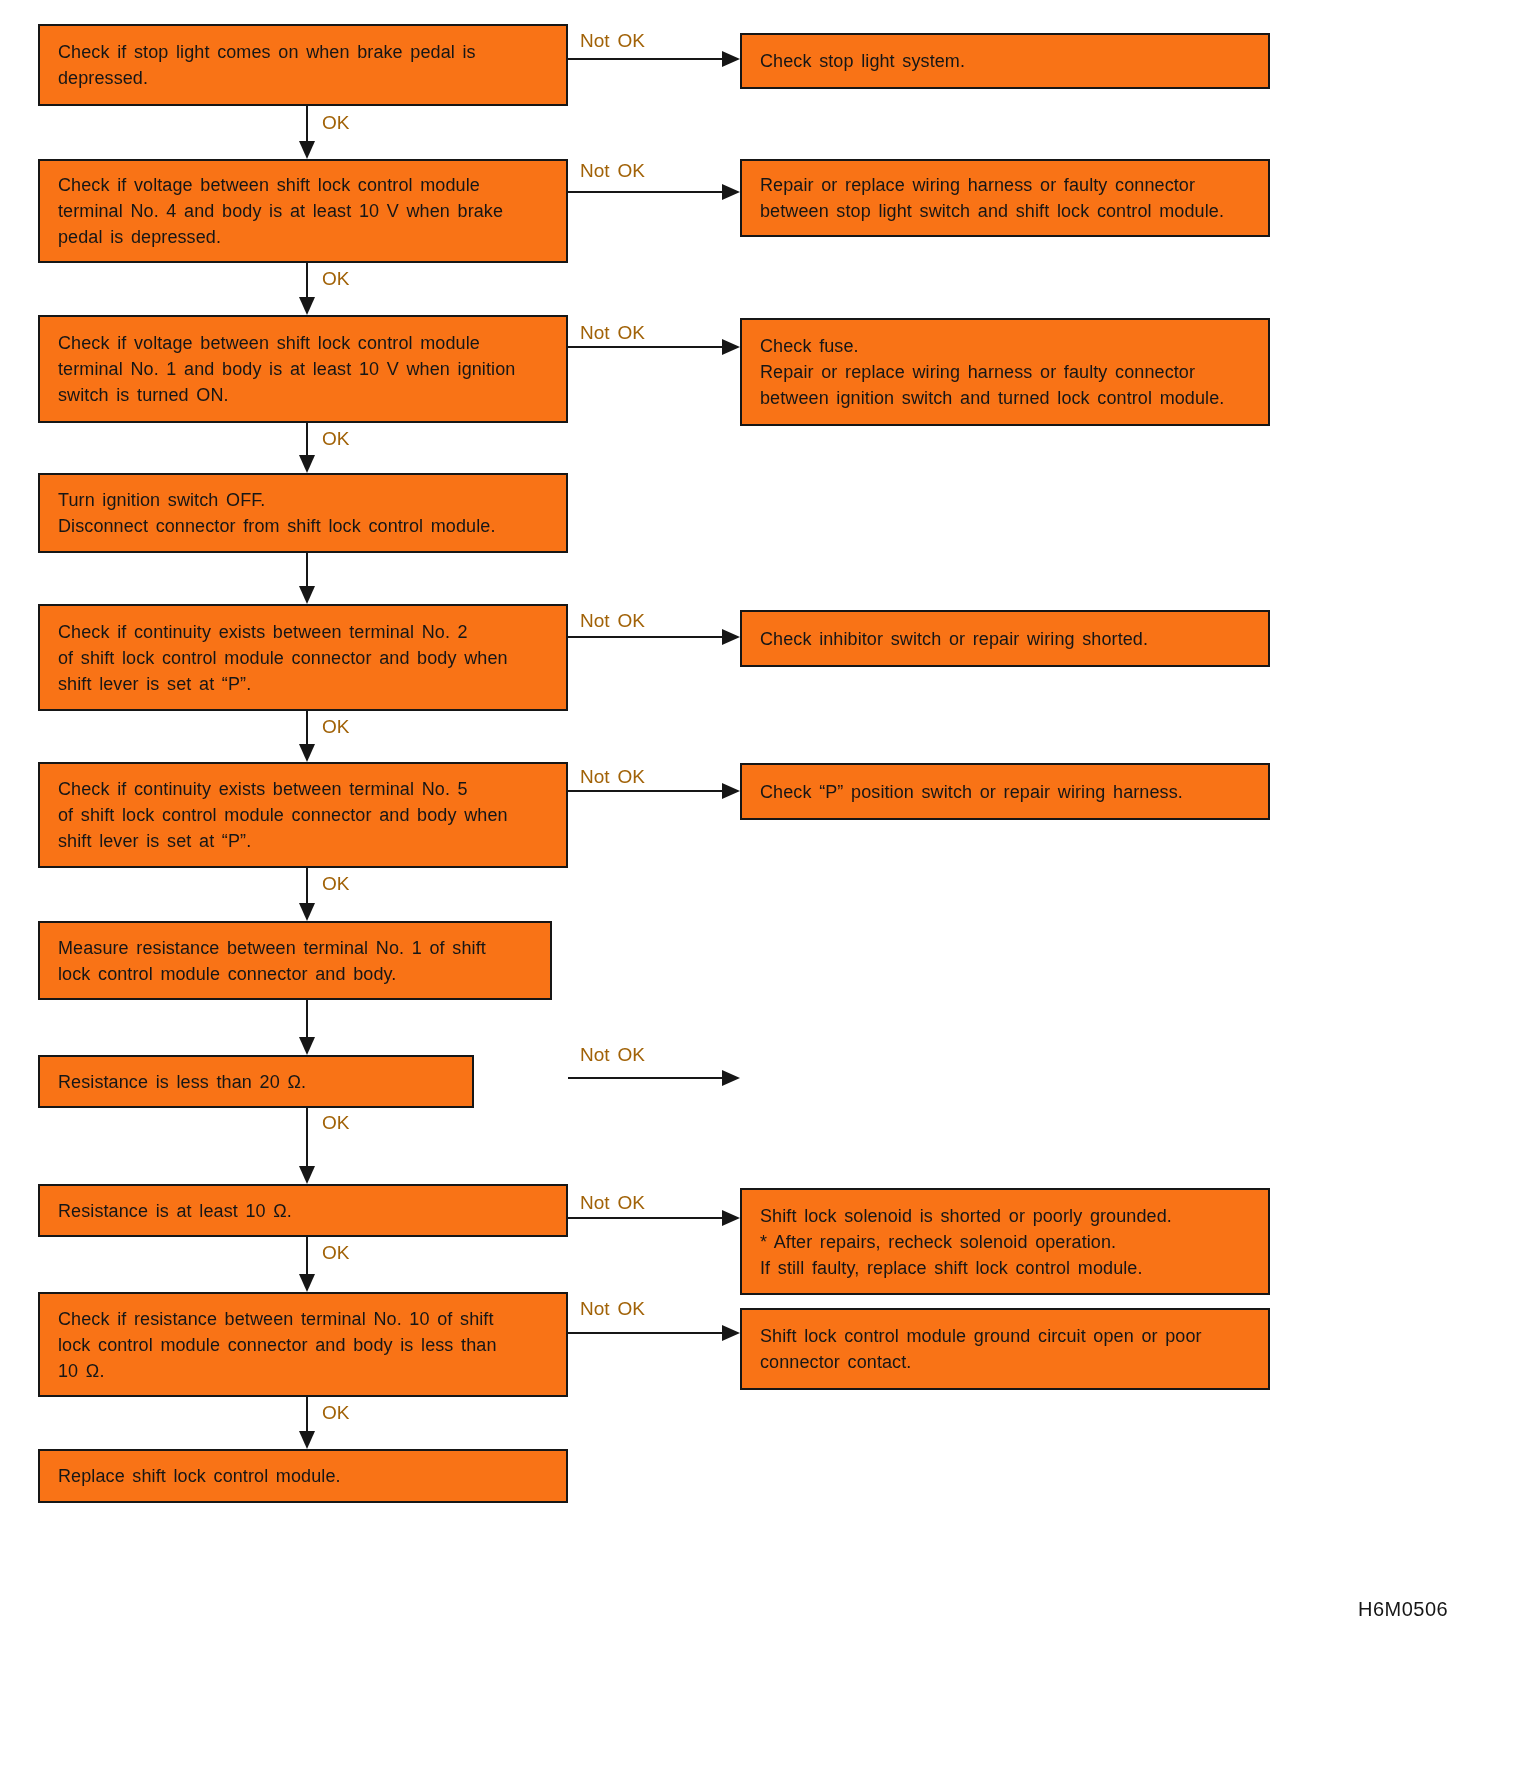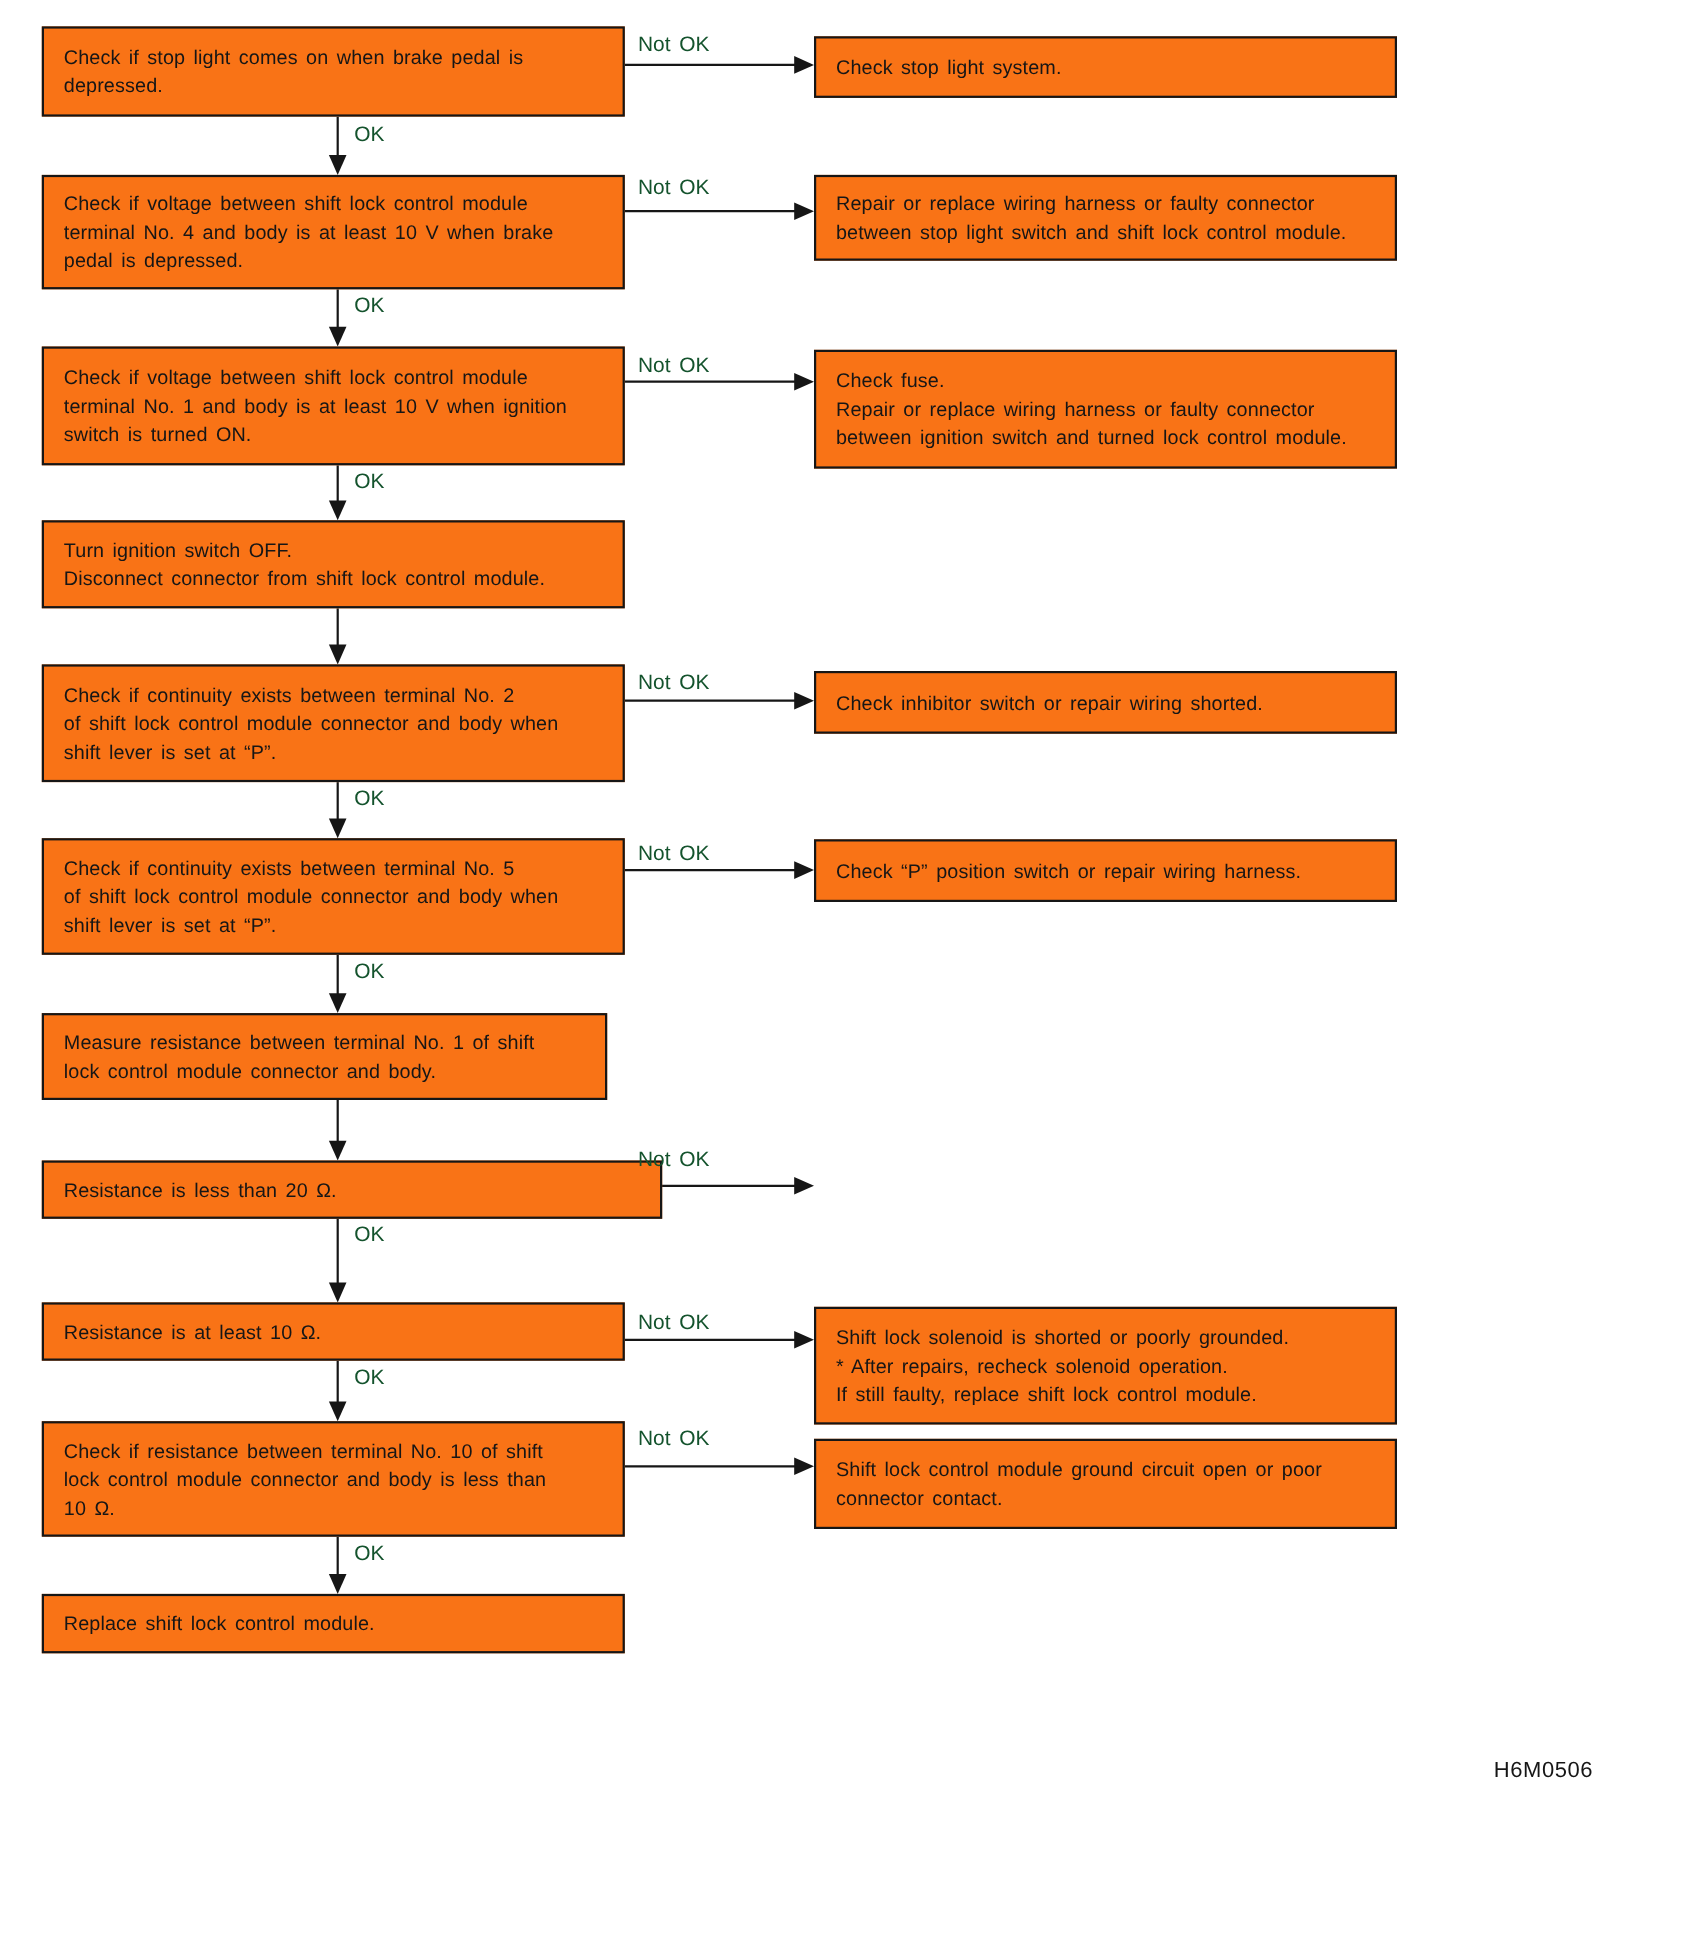--- a/index.html
+++ b/index.html
@@ -25,21 +25,21 @@
     white-space: pre-line;
     font-size: 18px;
     line-height: 26px;
     word-spacing: 0.14em;
     letter-spacing: 0.1px;
   }
   .edge-label {
     position: absolute;
     font-size: 19px;
     word-spacing: 0.14em;
-    color: #14532d;
+    color: #a16207;
   }
   #connectors { position: absolute; left: 0; top: 0; }
   #connectors line { stroke: #161616; stroke-width: 2; }
   #connectors polygon { fill: #161616; }
   #figure-code {
     position: absolute;
     left: 1358px;
     top: 1598px;
     font-size: 20px;
     letter-spacing: 0.5px;
@@ -152,21 +152,21 @@
     </div>
   <div class="box" style="left:38px; top:762px; width:530px; height:106px;">
       <span class="txt">Check if continuity exists between terminal No. 5
 of shift lock control module connector and body when
 shift lever is set at “P”.</span>
     </div>
   <div class="box" style="left:38px; top:921px; width:514px; height:79px;">
       <span class="txt">Measure resistance between terminal No. 1 of shift
 lock control module connector and body.</span>
     </div>
-  <div class="box" style="left:38px; top:1055px; width:564px; height:53px;">
+  <div class="box" style="left:38px; top:1055px; width:436px; height:53px;">
       <span class="txt">Resistance is less than 20 Ω.</span>
     </div>
   <div class="box" style="left:38px; top:1184px; width:530px; height:53px;">
       <span class="txt">Resistance is at least 10 Ω.</span>
     </div>
   <div class="box" style="left:38px; top:1292px; width:530px; height:105px;">
       <span class="txt">Check if resistance between terminal No. 10 of shift
 lock control module connector and body is less than
 10 Ω.</span>
     </div>

